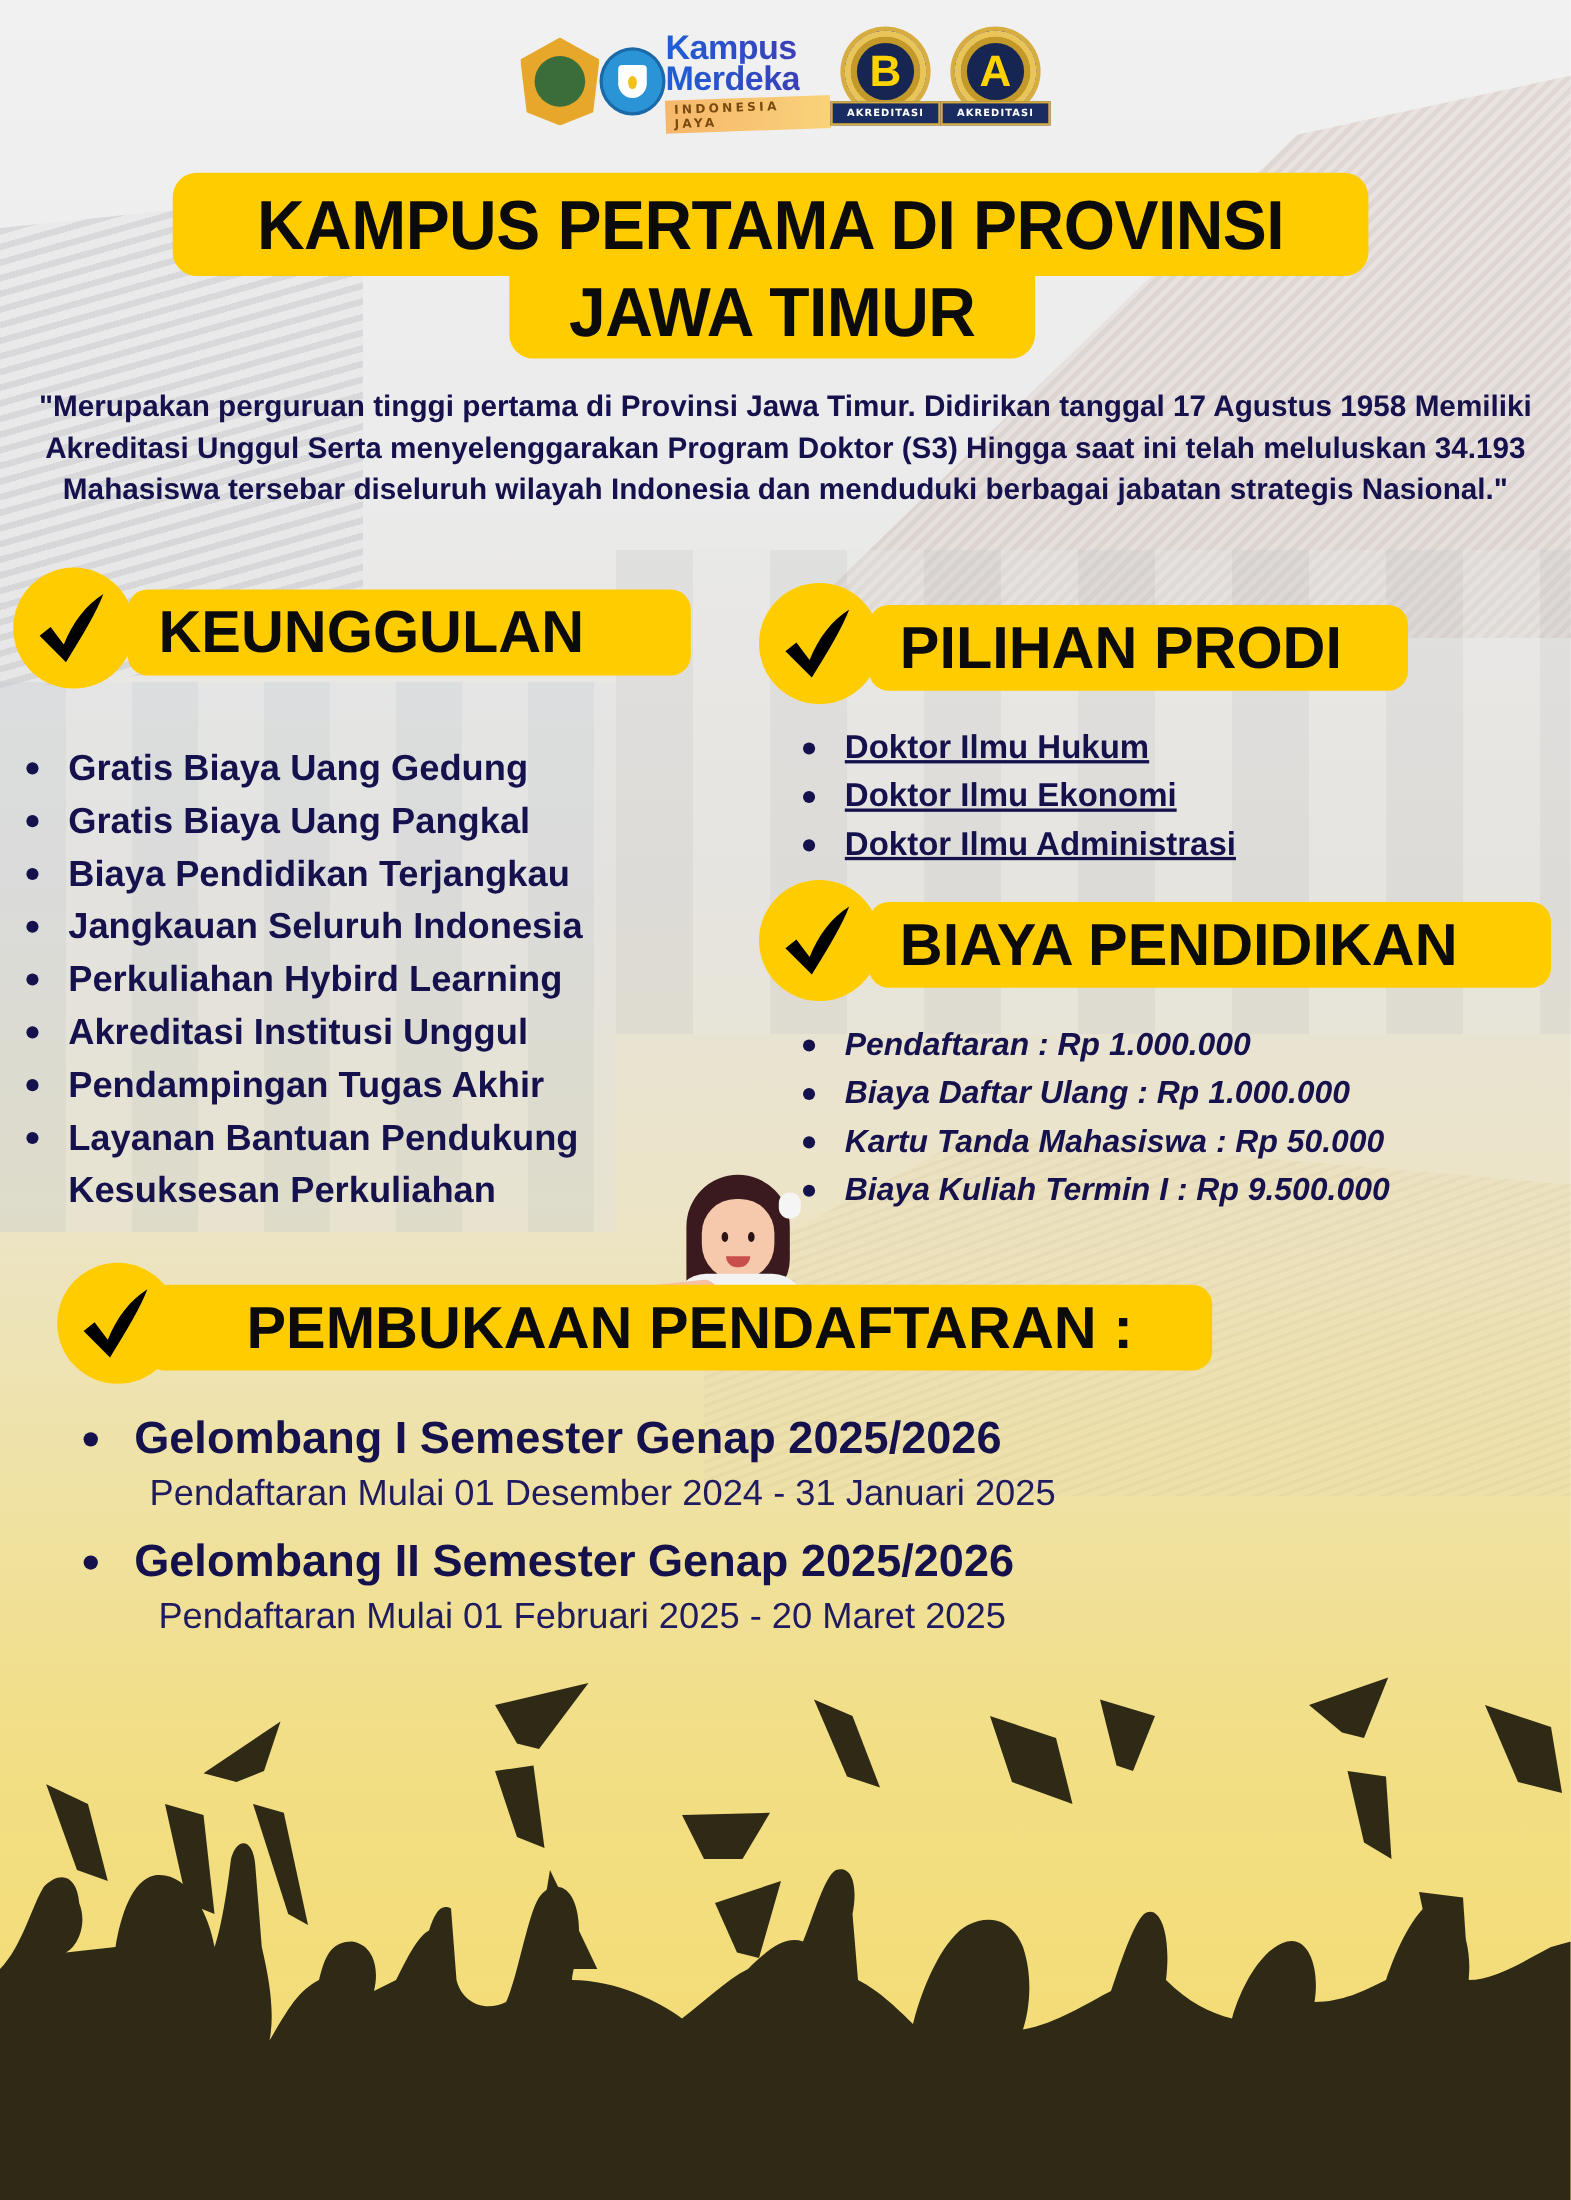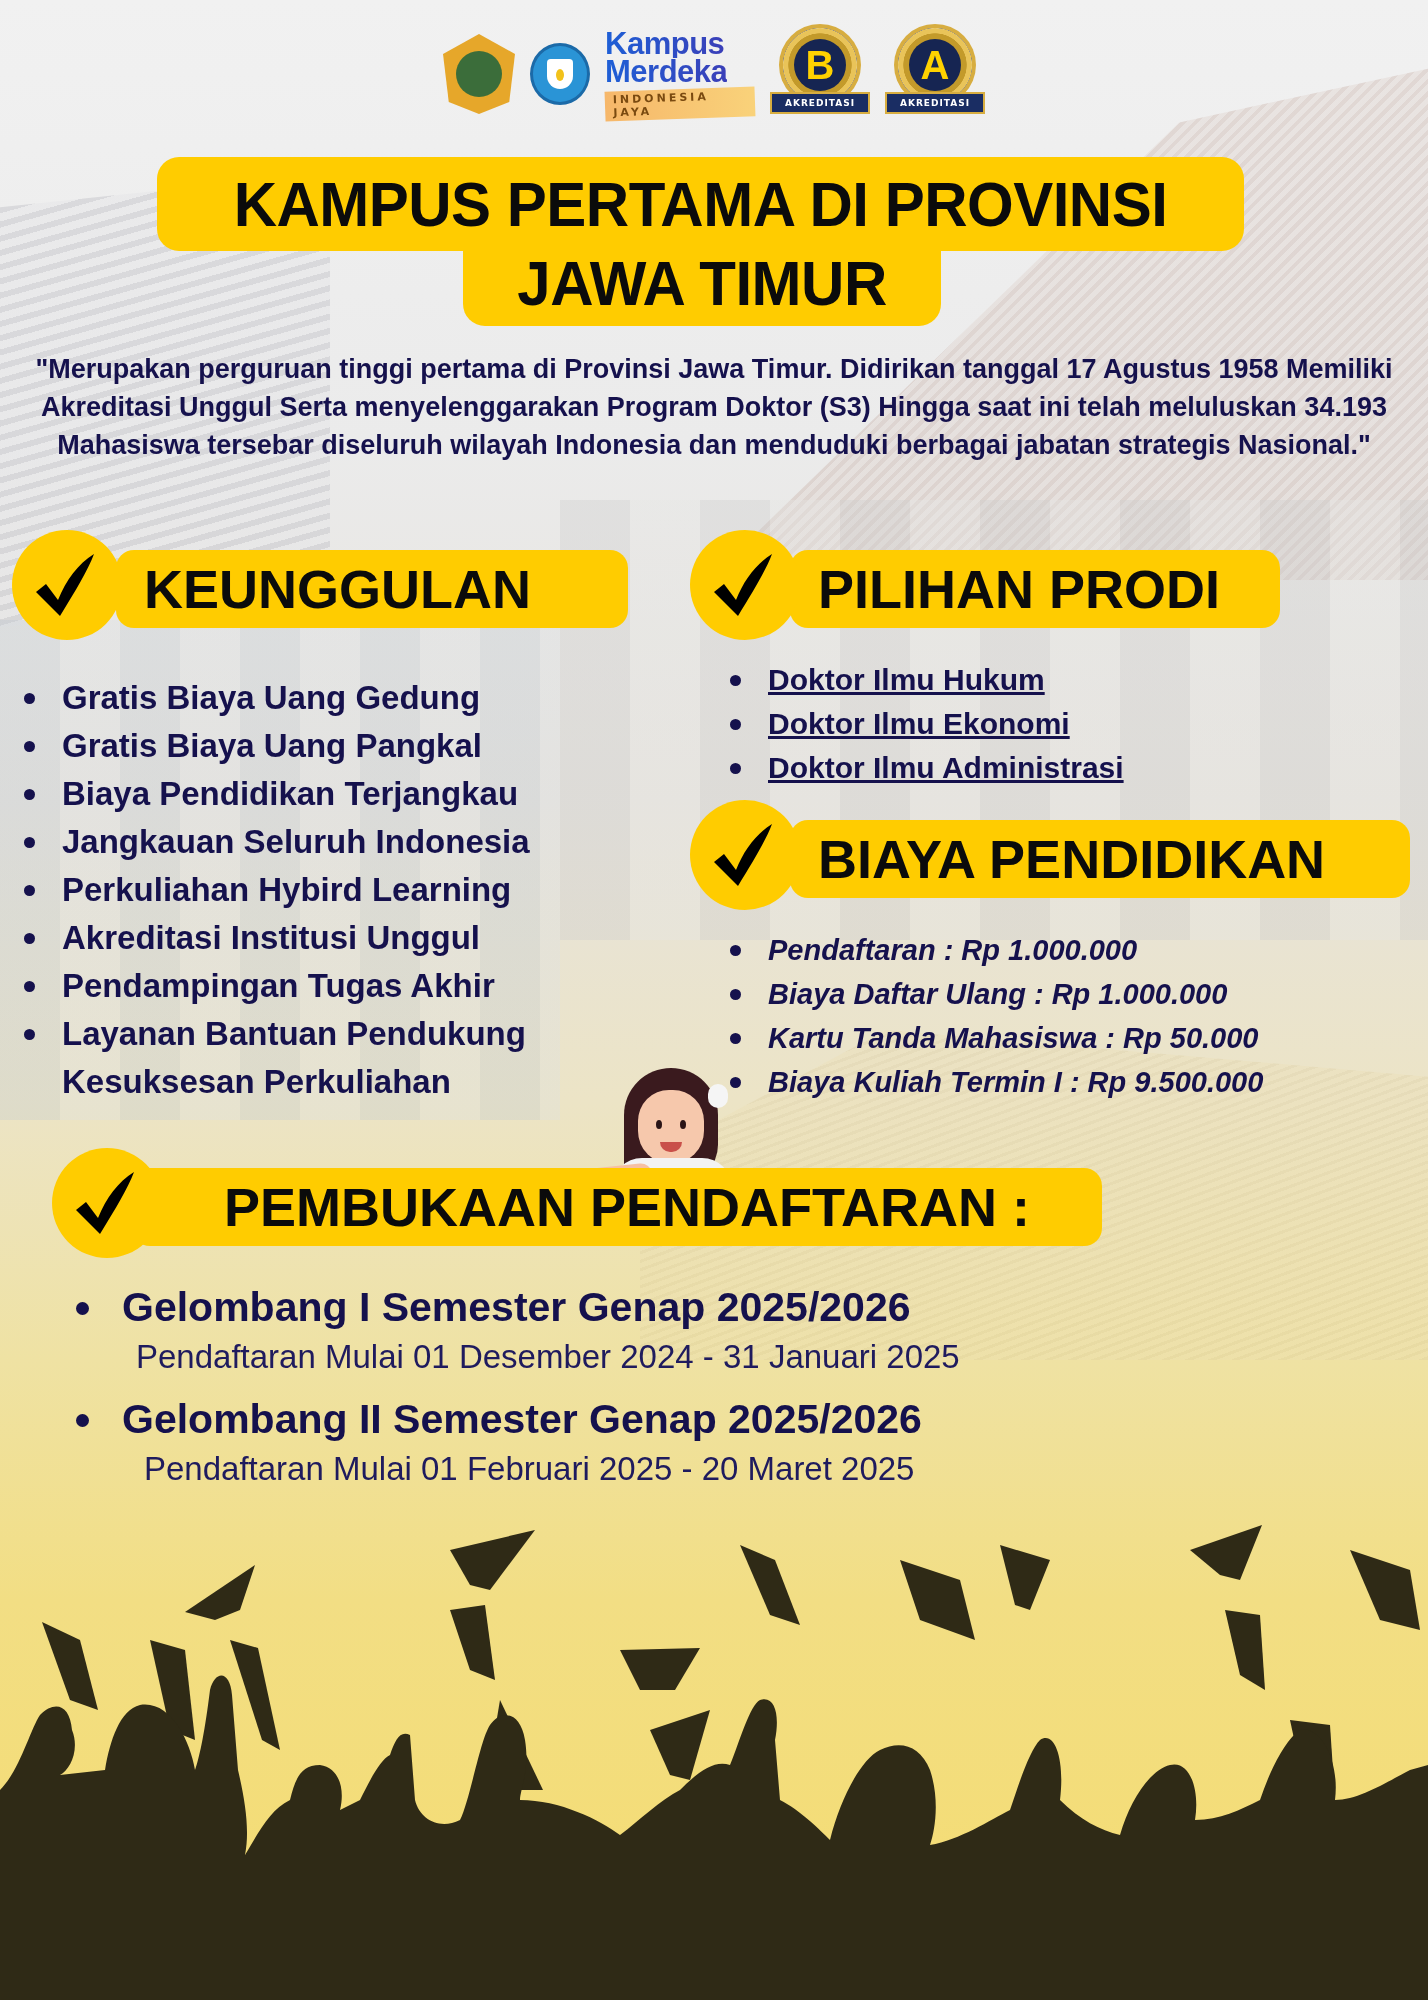--- a/index.html
+++ b/index.html
@@ -12,21 +12,21 @@
   }
   
   .bg-building { position: absolute; inset: 0; pointer-events: none; overflow: hidden; }
   .bg-building .tower { position: absolute; left: 0; top: 190px; width: 330px; height: 420px; background: repeating-linear-gradient(170deg, rgba(200,200,205,0.55) 0 6px, rgba(230,230,232,0.55) 6px 14px); transform: skewY(-6deg); }
   .bg-building .roof { position: absolute; right: -40px; top: 60px; width: 760px; height: 520px; background: repeating-linear-gradient(135deg, rgba(196,170,160,0.35) 0 4px, rgba(220,205,198,0.35) 4px 9px); clip-path: polygon(100% 0, 100% 100%, 0 100%, 62% 12%); }
   .bg-building .facade { position: absolute; left: 560px; top: 500px; width: 900px; height: 440px; background: repeating-linear-gradient(90deg, rgba(205,205,205,0.35) 0 70px, rgba(230,230,228,0.35) 70px 140px); }
   .bg-building .facade2 { position: absolute; left: 0; top: 620px; width: 560px; height: 500px; background: repeating-linear-gradient(90deg, rgba(190,200,210,0.3) 0 60px, rgba(220,225,230,0.3) 60px 120px); }
   .bg-building .lowroof { position: absolute; left: 640px; top: 1030px; width: 820px; height: 330px; background: repeating-linear-gradient(160deg, rgba(220,205,160,0.35) 0 3px, rgba(235,222,180,0.35) 3px 8px); clip-path: polygon(0 40%, 30% 0, 100% 15%, 100% 100%, 0 100%); }
 
   
-  .logos { position: absolute; top: 28px; left: 0; width: 100%; display: flex; justify-content: center; align-items: center; gap: 15px; }
+  .logos { position: absolute; top: 28px; left: 0; width: 100%; display: flex; justify-content: center; align-items: center; gap: 0; }
   .logo-untag { width: 72px; height: 80px; background: #e6a72a; clip-path: polygon(50% 0, 100% 25%, 92% 85%, 50% 100%, 8% 85%, 0 25%); display: flex; align-items: center; justify-content: center; }
   .logo-untag span { width: 46px; height: 46px; border-radius: 50%; background: #3b6d3a; display: block; }
   .logo-tutwuri { width: 60px; height: 62px; border-radius: 50%; background: #2a94d6; border: 3px solid #1b6aa8; display: flex; align-items: center; justify-content: center; }
   .logo-tutwuri span { width: 26px; height: 30px; background: #fff; border-radius: 4px 4px 14px 14px; display: block; position: relative; }
   .logo-tutwuri span::after { content: ""; position: absolute; left: 9px; top: 10px; width: 8px; height: 12px; background: #f2c21a; border-radius: 50%; }
   .logo-km { display: flex; flex-direction: column; align-items: flex-start; width: 150px; }
   .logo-km .k1, .logo-km .k2 { font-family: "Liberation Sans", sans-serif; font-weight: 700; font-size: 31px; line-height: 28px; background: linear-gradient(90deg, #1e5fd6, #3a3fb8); -webkit-background-clip: text; background-clip: text; color: transparent; letter-spacing: -0.5px; }
   .logo-km .k3 { margin-top: 3px; font-size: 11px; letter-spacing: 3px; font-weight: 700; color: #7a4a10; background: linear-gradient(90deg, #f6b76a, #f9d27a); padding: 2px 8px; transform: rotate(-2deg); }
   .badge { width: 100px; height: 92px; position: relative; display: flex; align-items: flex-start; justify-content: center; }
   .badge .seal { width: 74px; height: 74px; border-radius: 50%; background: radial-gradient(circle, #c39a2a 0 60%, #e9c459 61% 70%, #1a2a5c 71% 100%); display: flex; align-items: center; justify-content: center; box-shadow: 0 0 0 4px #d7ad40; }
@@ -42,21 +42,21 @@
   
   .intro { position: absolute; left: 10px; top: 350px; width: 1408px; text-align: center; font-family: "Liberation Sans", sans-serif; font-weight: 700; font-size: 27px; line-height: 38px; color: #15114d; }
 
   
   .sec { position: absolute; height: 100px; }
   .sec .circle { position: absolute; left: 0; top: 0; width: 110px; height: 110px; border-radius: 50%; background: #ffcc00; display: flex; align-items: center; justify-content: center; }
   .sec .circle svg { width: 70px; height: 70px; }
   .sec .pill { position: absolute; top: 20px; height: 78px; background: #ffcc00; border-radius: 18px; display: flex; align-items: center; padding-left: 28px; }
   .sec .pill span { font-family: "Liberation Sans", sans-serif; font-weight: 700; font-size: 54px; color: #0b0b0b; white-space: nowrap; }
 
-  .sec-keunggulan { left: 12px; top: 530px; width: 600px; }
+  .sec-keunggulan { left: 12px; top: 516px; width: 600px; }
   .sec-keunggulan .pill { left: 104px; width: 512px; }
   .sec-prodi { left: 690px; top: 530px; width: 600px; }
   .sec-prodi .pill { left: 100px; width: 490px; text-align: center; }
   .sec-biaya { left: 690px; top: 800px; width: 720px; }
   .sec-biaya .pill { left: 100px; width: 620px; }
   .sec-buka { left: 52px; top: 1148px; width: 1010px; }
   .sec-buka .pill { left: 80px; width: 970px; }
 
   
   ul.list { position: absolute; list-style: none; font-family: "Liberation Sans", sans-serif; font-weight: 700; color: #15114d; }

